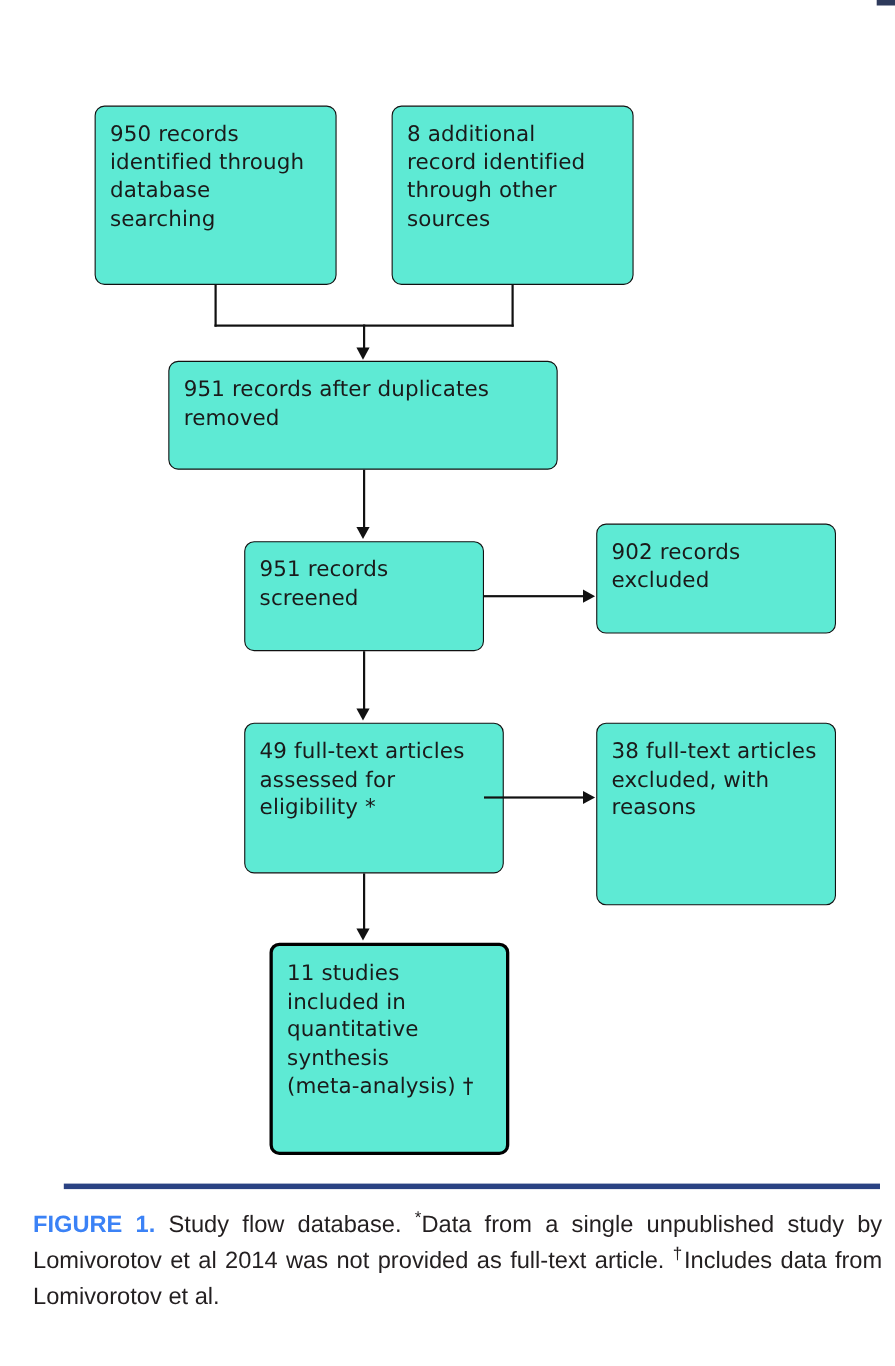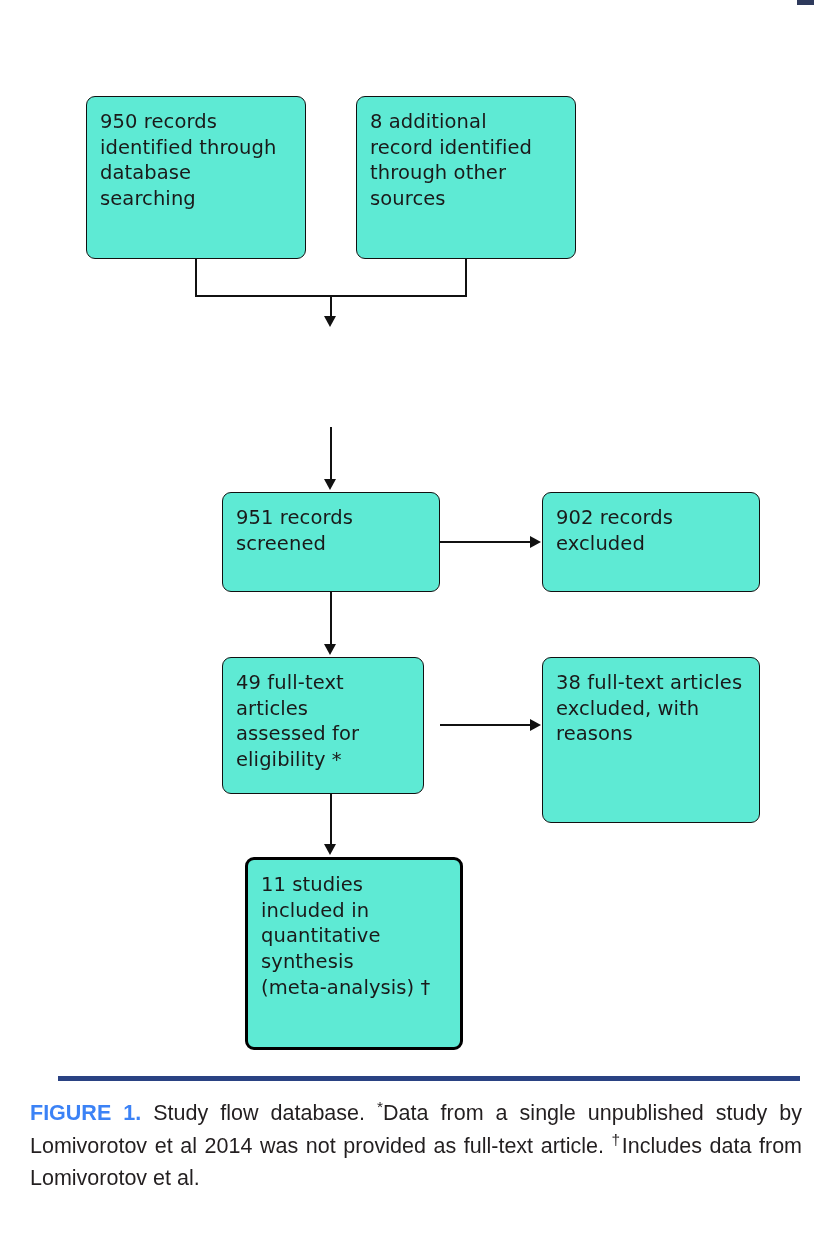--- a/index.html
+++ b/index.html
@@ -50,22 +50,22 @@
   .node.bold-node {
     border-width: 3.2px;
     border-color: #000000;
   }
 
   
   #node-db        { left: 86px;  top: 96px;  width: 220px; height: 163px; }
   #node-other     { left: 356px; top: 96px;  width: 220px; height: 163px; }
   #node-dedup     { left: 153px; top: 328px; width: 354px; height: 99px; }
   #node-screened  { left: 222px; top: 492px; width: 218px; height: 100px; }
-  #node-excluded  { left: 542px; top: 492px; width: 218px; height: 100px; }
-  #node-eligible  { left: 222px; top: 657px; width: 202px; height: 137px; }
+  #node-excluded  { left: 542px; top: 476px; width: 218px; height: 100px; }
+  #node-eligible  { left: 222px; top: 657px; width: 236px; height: 137px; }
   #node-excl-rsn  { left: 542px; top: 657px; width: 218px; height: 166px; }
   #node-included  { left: 222px; top: 857px; width: 218px; height: 193px; margin-left: 23px; }
 
   
   .line-v, .line-h {
     position: absolute;
     background: #111111;
   }
   .line-v { width: 2.4px; }
   .line-h { height: 2.4px; }
@@ -161,20 +161,22 @@
 record identified
 through other
 sources</div>
 
   <div class="line-v" id="drop-db"></div>
   <div class="line-v" id="drop-other"></div>
   <div class="line-h" id="merge-bar"></div>
   <div class="line-v" id="stem-dedup"></div>
   <div class="arrow-down" id="arrow-dedup"></div>
 
+  <div class="node" id="node-dedup">951 records after duplicates
+removed</div>
 
   <div class="line-v" id="stem-screened"></div>
   <div class="arrow-down" id="arrow-screened"></div>
 
   <div class="node" id="node-screened">951 records
 screened</div>
 
   <div class="line-h" id="link-excluded"></div>
   <div class="arrow-right" id="arrow-excluded"></div>
 

